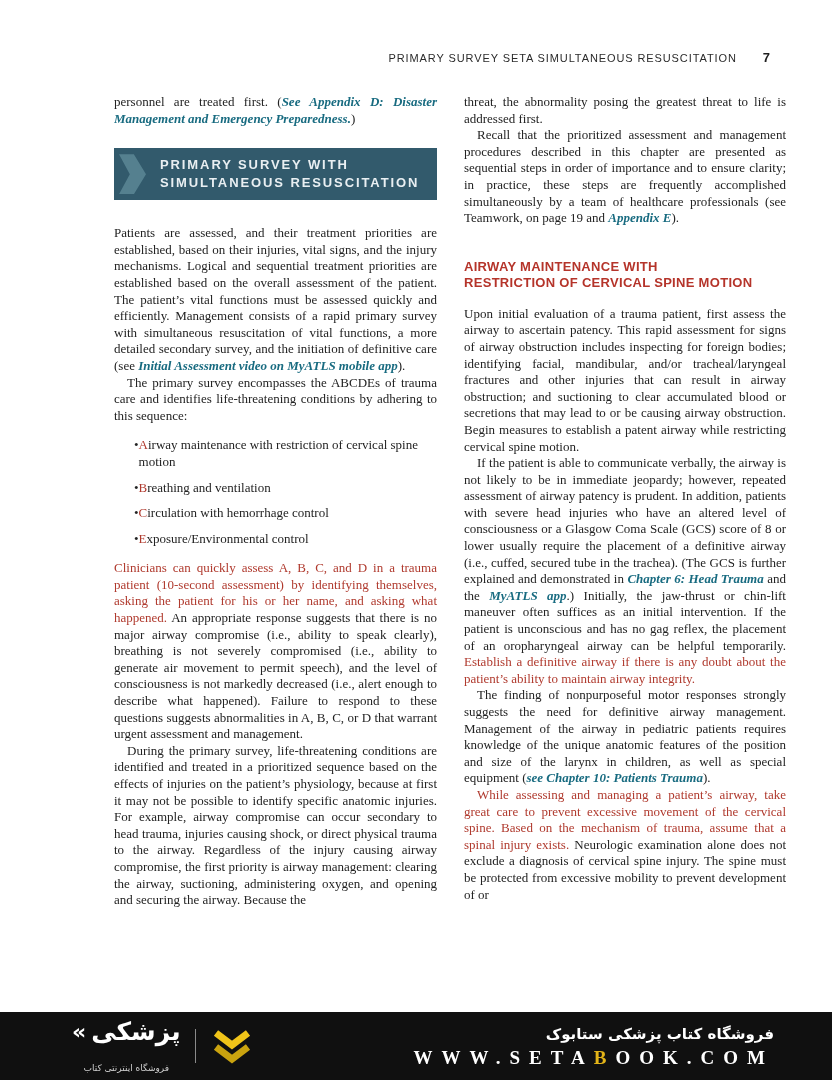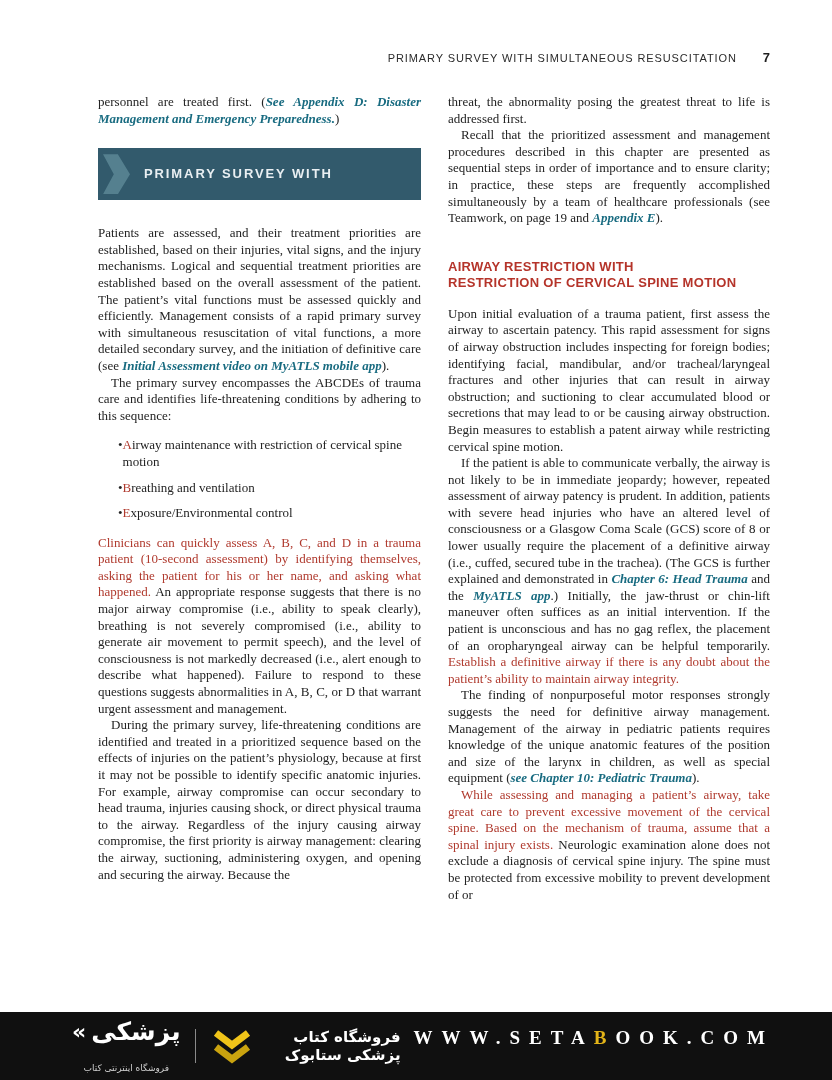--- a/index.html
+++ b/index.html
@@ -8,21 +8,21 @@
     font-family:"Liberation Serif", serif;color:#232323;
   }
   .header{
     position:absolute;top:50px;left:98px;right:62px;
     display:flex;justify-content:flex-end;align-items:baseline;gap:26px;
     font-family:"Liberation Sans", sans-serif;
   }
   .header-title{font-size:11px;letter-spacing:0.9px;color:#2b2b2b;}
   .page-num{font-size:13px;font-weight:bold;color:#1f1f1f;}
   .columns{
-    position:absolute;top:94px;left:98px;width:672px;height:902px;
+    position:absolute;top:94px;left:114px;width:672px;height:902px;
     display:flex;gap:27px;overflow:hidden;justify-content:space-between;
   }
   .col{width:323px;font-size:13px;line-height:16.6px;text-align:justify;}
   .col-right{width:322px;}
   p{margin:0;}
   .indent{text-indent:13px;}
   .banner{
     margin:21px 0 25px 0;background:#325a6c;color:#e9eff2;height:52px;
     position:relative;display:flex;flex-direction:column;justify-content:center;gap:2px;
     padding-left:46px;box-sizing:border-box;
@@ -52,86 +52,91 @@
     padding:0 58px 0 72px;box-sizing:border-box;
   }
   .logo-group{display:flex;align-items:center;gap:14px;}
   .brand-block{display:flex;flex-direction:column;align-items:center;}
   .brand-main{display:flex;align-items:center;gap:5px;color:#ffffff;font-weight:bold;
     font-size:25px;font-family:"DejaVu Sans", sans-serif;line-height:1;}
   .brand-chevron-glyph{font-size:22px;color:#ffffff;}
   .brand-sub{color:#cfcfcf;font-size:9px;letter-spacing:1px;margin-top:19px;
     font-family:"DejaVu Sans", sans-serif;}
   .divider{width:1px;height:34px;background:#8a8a8a;}
-  .footer-right{display:flex;flex-direction:row;align-items:flex-start;gap:13px;}
+  .footer-right{display:flex;flex-direction:column;align-items:flex-end;gap:5px;}
   .tagline{color:#ffffff;font-size:15px;font-weight:bold;direction:rtl;
     font-family:"DejaVu Sans", sans-serif;}
   .url{color:#ffffff;font-family:Liberation Serif, serif;font-size:19px;
     font-weight:bold;letter-spacing:9px;line-height:1;}
   .url .accent{color:#e3b418;}
 </style>
 </head>
 <body>
 
 <div class="page">
 
   <div class="header">
-    <span class="header-title">PRIMARY SURVEY WITH SIMULTANEOUS RESUSCITATION</span>
+    <span class="header-title">PRIMARY SURVEY SETA SIMULTANEOUS RESUSCITATION</span>
     <span class="page-num">7</span>
   </div>
 
   <div class="columns">
 
     <div class="col">
       <p><span>personnel are treated first. (</span><span class="ref">See Appendix D: Disaster Management and Emergency Preparedness.</span><span>)</span></p>
 
       <div class="banner">
         <div class="banner-chevron"></div>
         <span>PRIMARY SURVEY WITH</span>
+        <span>SIMULTANEOUS RESUSCITATION</span>
       </div>
 
       <p><span>Patients are assessed, and their treatment priorities are established, based on their injuries, vital signs, and the injury mechanisms. Logical and sequential treatment priorities are established based on the overall assessment of the patient. The patient’s vital functions must be assessed quickly and efficiently. Management consists of a rapid primary survey with simultaneous resuscitation of vital functions, a more detailed secondary survey, and the initiation of definitive care (see </span><span class="ref">Initial Assessment video on MyATLS mobile app</span><span>).</span></p>
 
       <p class="indent"><span>The primary survey encompasses the ABCDEs of trauma care and identifies life-threatening conditions by adhering to this sequence:</span></p>
 
       <ul class="bullets">
         <li>
             <span class="dot"></span>
             <span><span class="red">A</span><span>irway maintenance with restriction of cervical spine motion</span></span>
           </li>
         <li>
             <span class="dot"></span>
             <span><span class="red">B</span><span>reathing and ventilation</span></span>
+          </li>
+        <li>
+            <span class="dot"></span>
+            <span><span class="red">C</span><span>irculation with hemorrhage control</span></span>
           </li>
         <li>
             <span class="dot"></span>
             <span><span class="red">E</span><span>xposure/Environmental control</span></span>
           </li>
       </ul>
 
       <p><span class="red">Clinicians can quickly assess A, B, C, and D in a trauma patient (10-second assessment) by identifying themselves, asking the patient for his or her name, and asking what happened. </span><span>An appropriate response suggests that there is no major airway compromise (i.e., ability to speak clearly), breathing is not severely compromised (i.e., ability to generate air movement to permit speech), and the level of consciousness is not markedly decreased (i.e., alert enough to describe what happened). Failure to respond to these questions suggests abnormalities in A, B, C, or D that warrant urgent assessment and management.</span></p>
 
       <p class="indent"><span>During the primary survey, life-threatening conditions are identified and treated in a prioritized sequence based on the effects of injuries on the patient’s physiology, because at first it may not be possible to identify specific anatomic injuries. For example, airway compromise can occur secondary to head trauma, injuries causing shock, or direct physical trauma to the airway. Regardless of the injury causing airway compromise, the first priority is airway management: clearing the airway, suctioning, administering oxygen, and opening and securing the airway. Because the</span></p>
     </div>
 
     <div class="col col-right">
       <p><span>threat, the abnormality posing the greatest threat to life is addressed first.</span></p>
 
       <p class="indent"><span>Recall that the prioritized assessment and management procedures described in this chapter are presented as sequential steps in order of importance and to ensure clarity; in practice, these steps are frequently accomplished simultaneously by a team of healthcare professionals (see Teamwork, on page 19 and </span><span class="ref">Appendix E</span><span>).</span></p>
 
       <div class="section-heading">
-        <div>AIRWAY RESTRICTION WITH</div>
+        <div>AIRWAY MAINTENANCE WITH</div>
         <div>RESTRICTION OF CERVICAL SPINE MOTION</div>
       </div>
 
       <p><span>Upon initial evaluation of a trauma patient, first assess the airway to ascertain patency. This rapid assessment for signs of airway obstruction includes inspecting for foreign bodies; identifying facial, mandibular, and/or tracheal/laryngeal fractures and other injuries that can result in airway obstruction; and suctioning to clear accumulated blood or secretions that may lead to or be causing airway obstruction. Begin measures to establish a patent airway while restricting cervical spine motion.</span></p>
 
       <p class="indent"><span>If the patient is able to communicate verbally, the airway is not likely to be in immediate jeopardy; however, repeated assessment of airway patency is prudent. In addition, patients with severe head injuries who have an altered level of consciousness or a Glasgow Coma Scale (GCS) score of 8 or lower usually require the placement of a definitive airway (i.e., cuffed, secured tube in the trachea). (The GCS is further explained and demonstrated in </span><span class="ref">Chapter 6: Head Trauma</span><span> and the </span><span class="ref">MyATLS app</span><span>.) Initially, the jaw-thrust or chin-lift maneuver often suffices as an initial intervention. If the patient is unconscious and has no gag reflex, the placement of an oropharyngeal airway can be helpful temporarily. </span><span class="red">Establish a definitive airway if there is any doubt about the patient’s ability to maintain airway integrity.</span></p>
 
-      <p class="indent"><span>The finding of nonpurposeful motor responses strongly suggests the need for definitive airway management. Management of the airway in pediatric patients requires knowledge of the unique anatomic features of the position and size of the larynx in children, as well as special equipment (</span><span class="ref">see Chapter 10: Pediatric Trauma</span><span>).</span></p>
+      <p class="indent"><span>The finding of nonpurposeful motor responses strongly suggests the need for definitive airway management. Management of the airway in pediatric patients requires knowledge of the unique anatomic features of the position and size of the larynx in children, as well as special equipment (</span><span class="ref">see Chapter 10: Patients Trauma</span><span>).</span></p>
 
       <p class="indent"><span class="red">While assessing and managing a patient’s airway, take great care to prevent excessive movement of the cervical spine. Based on the mechanism of trauma, assume that a spinal injury exists. </span><span>Neurologic examination alone does not exclude a diagnosis of cervical spine injury. The spine must be protected from excessive mobility to prevent development of or</span></p>
     </div>
 
   </div>
 
   <div class="fade"></div>
 
   <div class="footer">
     <div class="logo-group">

